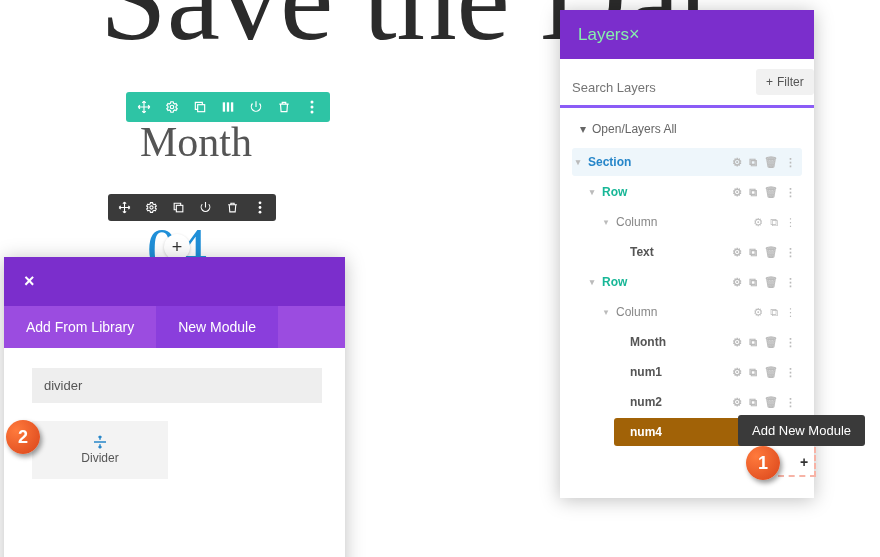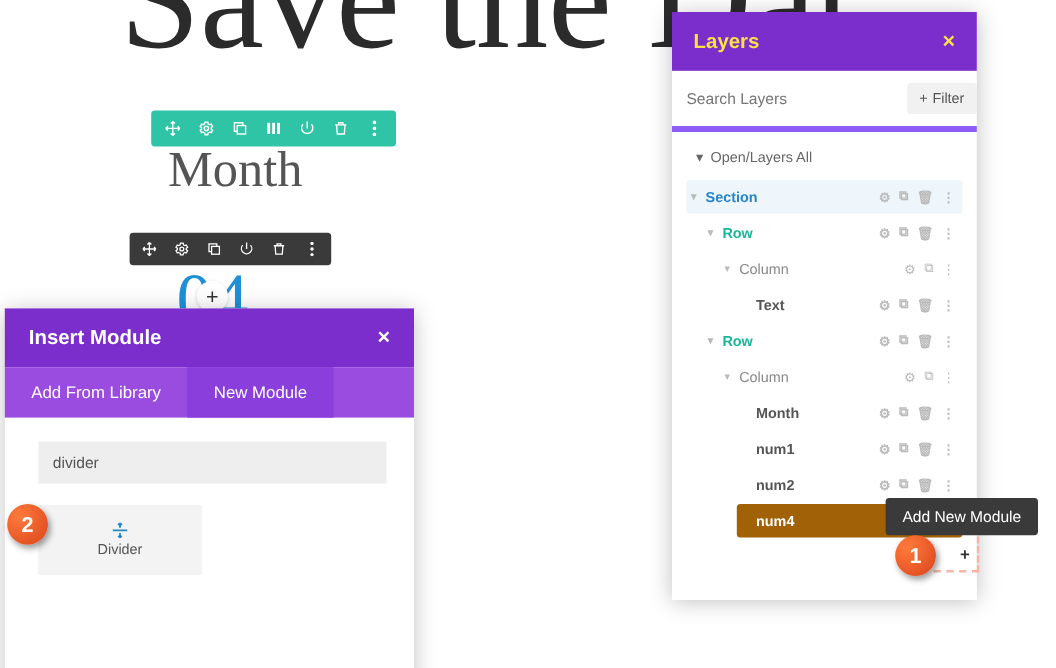--- a/index.html
+++ b/index.html
@@ -15,22 +15,22 @@
   .insert-panel{position:absolute;top:257px;left:4px;width:341px;background:#fff;box-shadow:0 2px 18px rgba(0,0,0,.25)}
   .insert-header{background:#7b2ecc;color:#fff;display:flex;align-items:center;justify-content:space-between;padding:14px 20px;font-size:17px;font-weight:600}
   .insert-tabs{display:flex;background:#9b4ce0}
   .insert-tab{padding:13px 22px;font-size:14px;color:#fff;cursor:pointer}
   .insert-tab.active{background:#8a3edc}
   .insert-body{padding:20px 14px 180px}
   .search-box{background:#eee;border:none;padding:10px 12px;width:290px;margin:0 0 18px 14px;font-size:13px;color:#555}
   .module-item{display:flex;flex-direction:column;align-items:center;justify-content:center;width:136px;height:58px;background:#f3f3f3;margin-left:14px;font-size:12px;color:#555;border:1px solid #f3f3f3}
   .module-item .micon{color:#2786c9;font-size:17px;margin-bottom:2px}
   .layers-panel{position:absolute;top:10px;left:560px;width:254px;background:#fff;box-shadow:0 2px 18px rgba(0,0,0,.25)}
-  .layers-header{background:#7b2ecc;color:#fde047;display:flex;align-items:center;justify-content:space-between;padding:14px 18px;font-size:17px;font-weight:700}
-  .layers-search{display:flex;align-items:center;padding:10px 12px;border-bottom:5px solid #8b5cf6;gap:8px}
+  .layers-header{background:#7b2ecc;color:#86efac;display:flex;align-items:center;justify-content:flex-start;padding:14px 18px;font-size:17px;font-weight:400}
+  .layers-search{display:flex;align-items:flex-end;padding:10px 12px;border-bottom:3px solid #8b5cf6;gap:8px}
   .layers-search input{border:none;flex:1;font-size:13px;color:#888;outline:none}
   .filter-btn{background:#f1f1f1;padding:6px 10px;font-size:12px;color:#555;border-radius:3px;display:flex;align-items:center;gap:4px}
   .layers-body{padding:10px 12px 50px}
   .open-close{font-size:12px;color:#666;padding:4px 0 10px 8px;display:flex;align-items:center;gap:6px}
   .tree{font-size:12px}
   .node{display:flex;align-items:center;height:28px;border-radius:3px;padding:0 6px 0 0;margin:2px 0}
   .node .caret{width:12px;color:#bbb;font-size:9px;text-align:center}
   .node .lbl{flex:1;padding-left:4px}
   .node .nicons{display:flex;gap:7px;color:#bbb;font-size:11px}
   .section-n{background:#eef6fb;color:#2786c9;font-weight:600}
@@ -135,21 +135,20 @@
         <circle cx="2" cy="12" r="1.5"></circle>
       </svg>
     </span>
 </div>
 
 <div class="blue-num">04</div>
 <div class="add-circle">+</div>
 
 <div class="insert-panel">
   <div class="insert-header">
-    <span>Insert Module</span>
     <span class="close-x">×</span>
   </div>
   <div class="insert-tabs">
     <div class="insert-tab">Add From Library</div>
     <div class="insert-tab active">New Module</div>
   </div>
   <div class="insert-body">
     <input class="search-box" value="divider" style="">
     <div class="module-item">
       <span class="micon">

